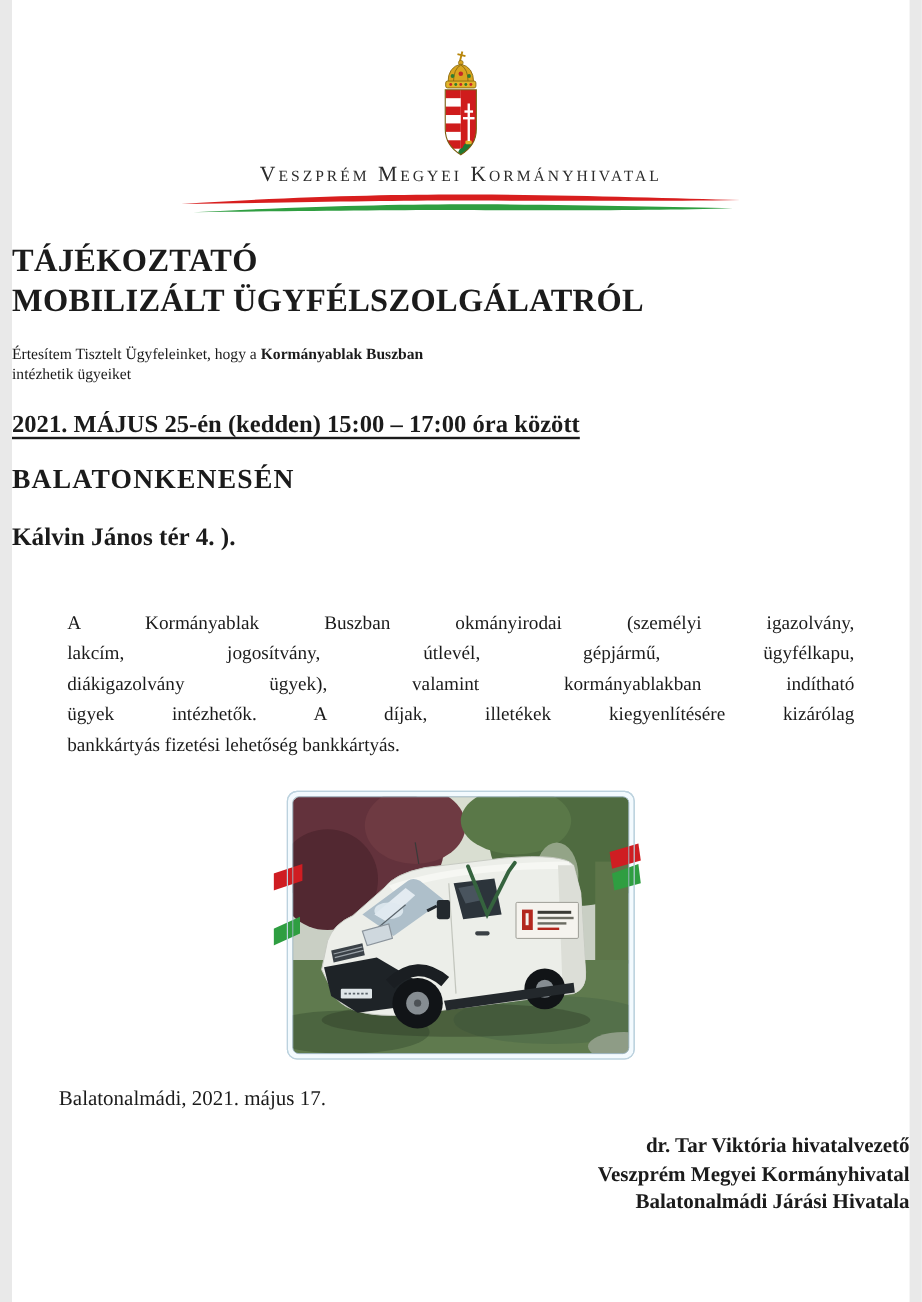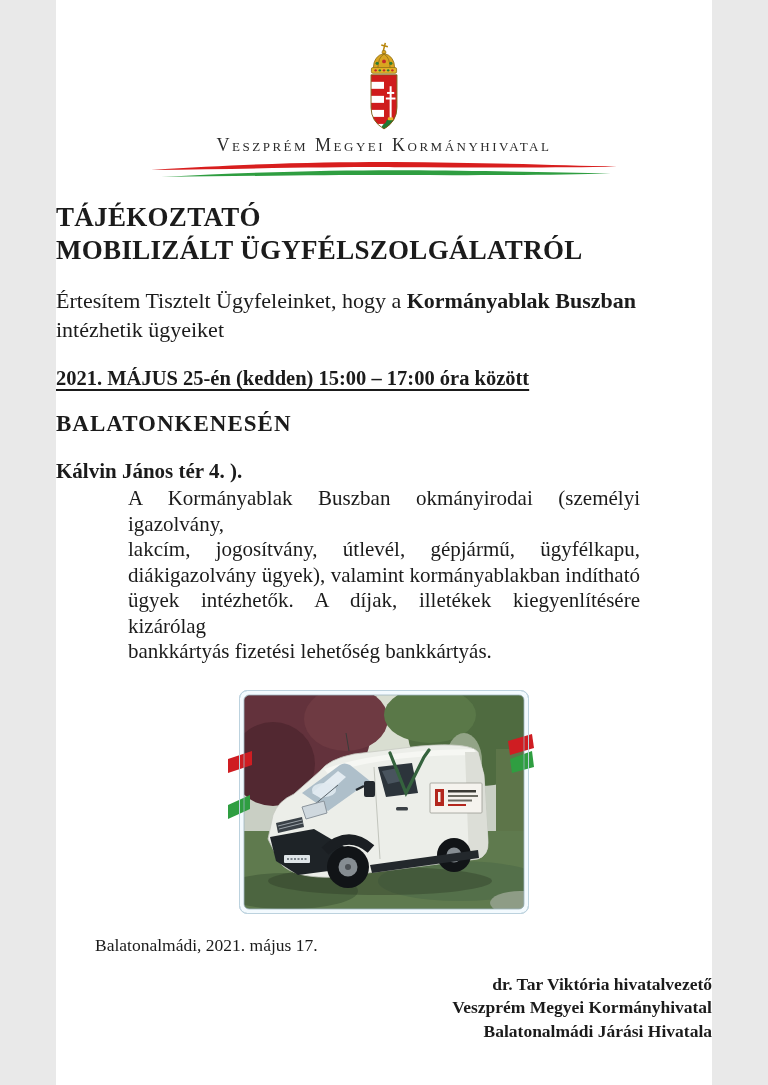--- a/index.html
+++ b/index.html
@@ -1,18 +1,18 @@
 <!DOCTYPE html>
 <html lang="hu"><head>
 <meta charset="utf-8">
 <style>
   html,body{margin:0;padding:0;background:#e9e9e9;}
   .page{
     position:relative;
-    width:656px;height:1085px;
+    width:748px;height:1085px;
     margin:0 auto;
     background:#ffffff;
     font-family:"Liberation Serif","DejaVu Serif",serif;
     color:#1b1b1b;
     overflow:hidden;
     box-sizing:border-box;
   }
   .center{text-align:left;}
   .coa-wrap{padding-top:42px;text-align:center;}
   .coa-wrap svg{display:block;margin:0 auto;}
@@ -26,21 +26,21 @@
   .divider-wrap{margin-top:3px;text-align:center;}
   .doc-title{
     margin-top:20px;
     font-size:27px;
     font-weight:bold;
     line-height:1.22;
     letter-spacing:.3px;
   }
   .intro{
     margin-top:19px;
-    font-size:22px;
+    font-size:13px;
     line-height:1.32;
   }
   .date-line{
     margin-top:23px;
     font-size:20.5px;
     font-weight:bold;
   }
   .date-line span{
     text-decoration:underline;
     text-decoration-thickness:2px;
@@ -52,22 +52,23 @@
     font-weight:bold;
     letter-spacing:1px;
   }
   .location-line{
     margin-top:20px;
     font-size:20.5px;
     line-height:1.4;
   }
   .location-line b{font-size:21px;}
   .body-par{
-    padding:0 72px;
-    font-size:21px;
+    margin-top:44px;
+    padding:0 46px;
+    font-size:16px;
     line-height:25.5px;
   }
   .jline{text-align:justify;text-align-last:justify;}
   .jlast{text-align:left;}
   .photo-wrap{margin-top:24px;text-align:center;}
   .photo-wrap svg{display:inline-block;}
   .date-city{
     margin-top:16px;
     padding-left:39px;
     font-size:17.5px;

